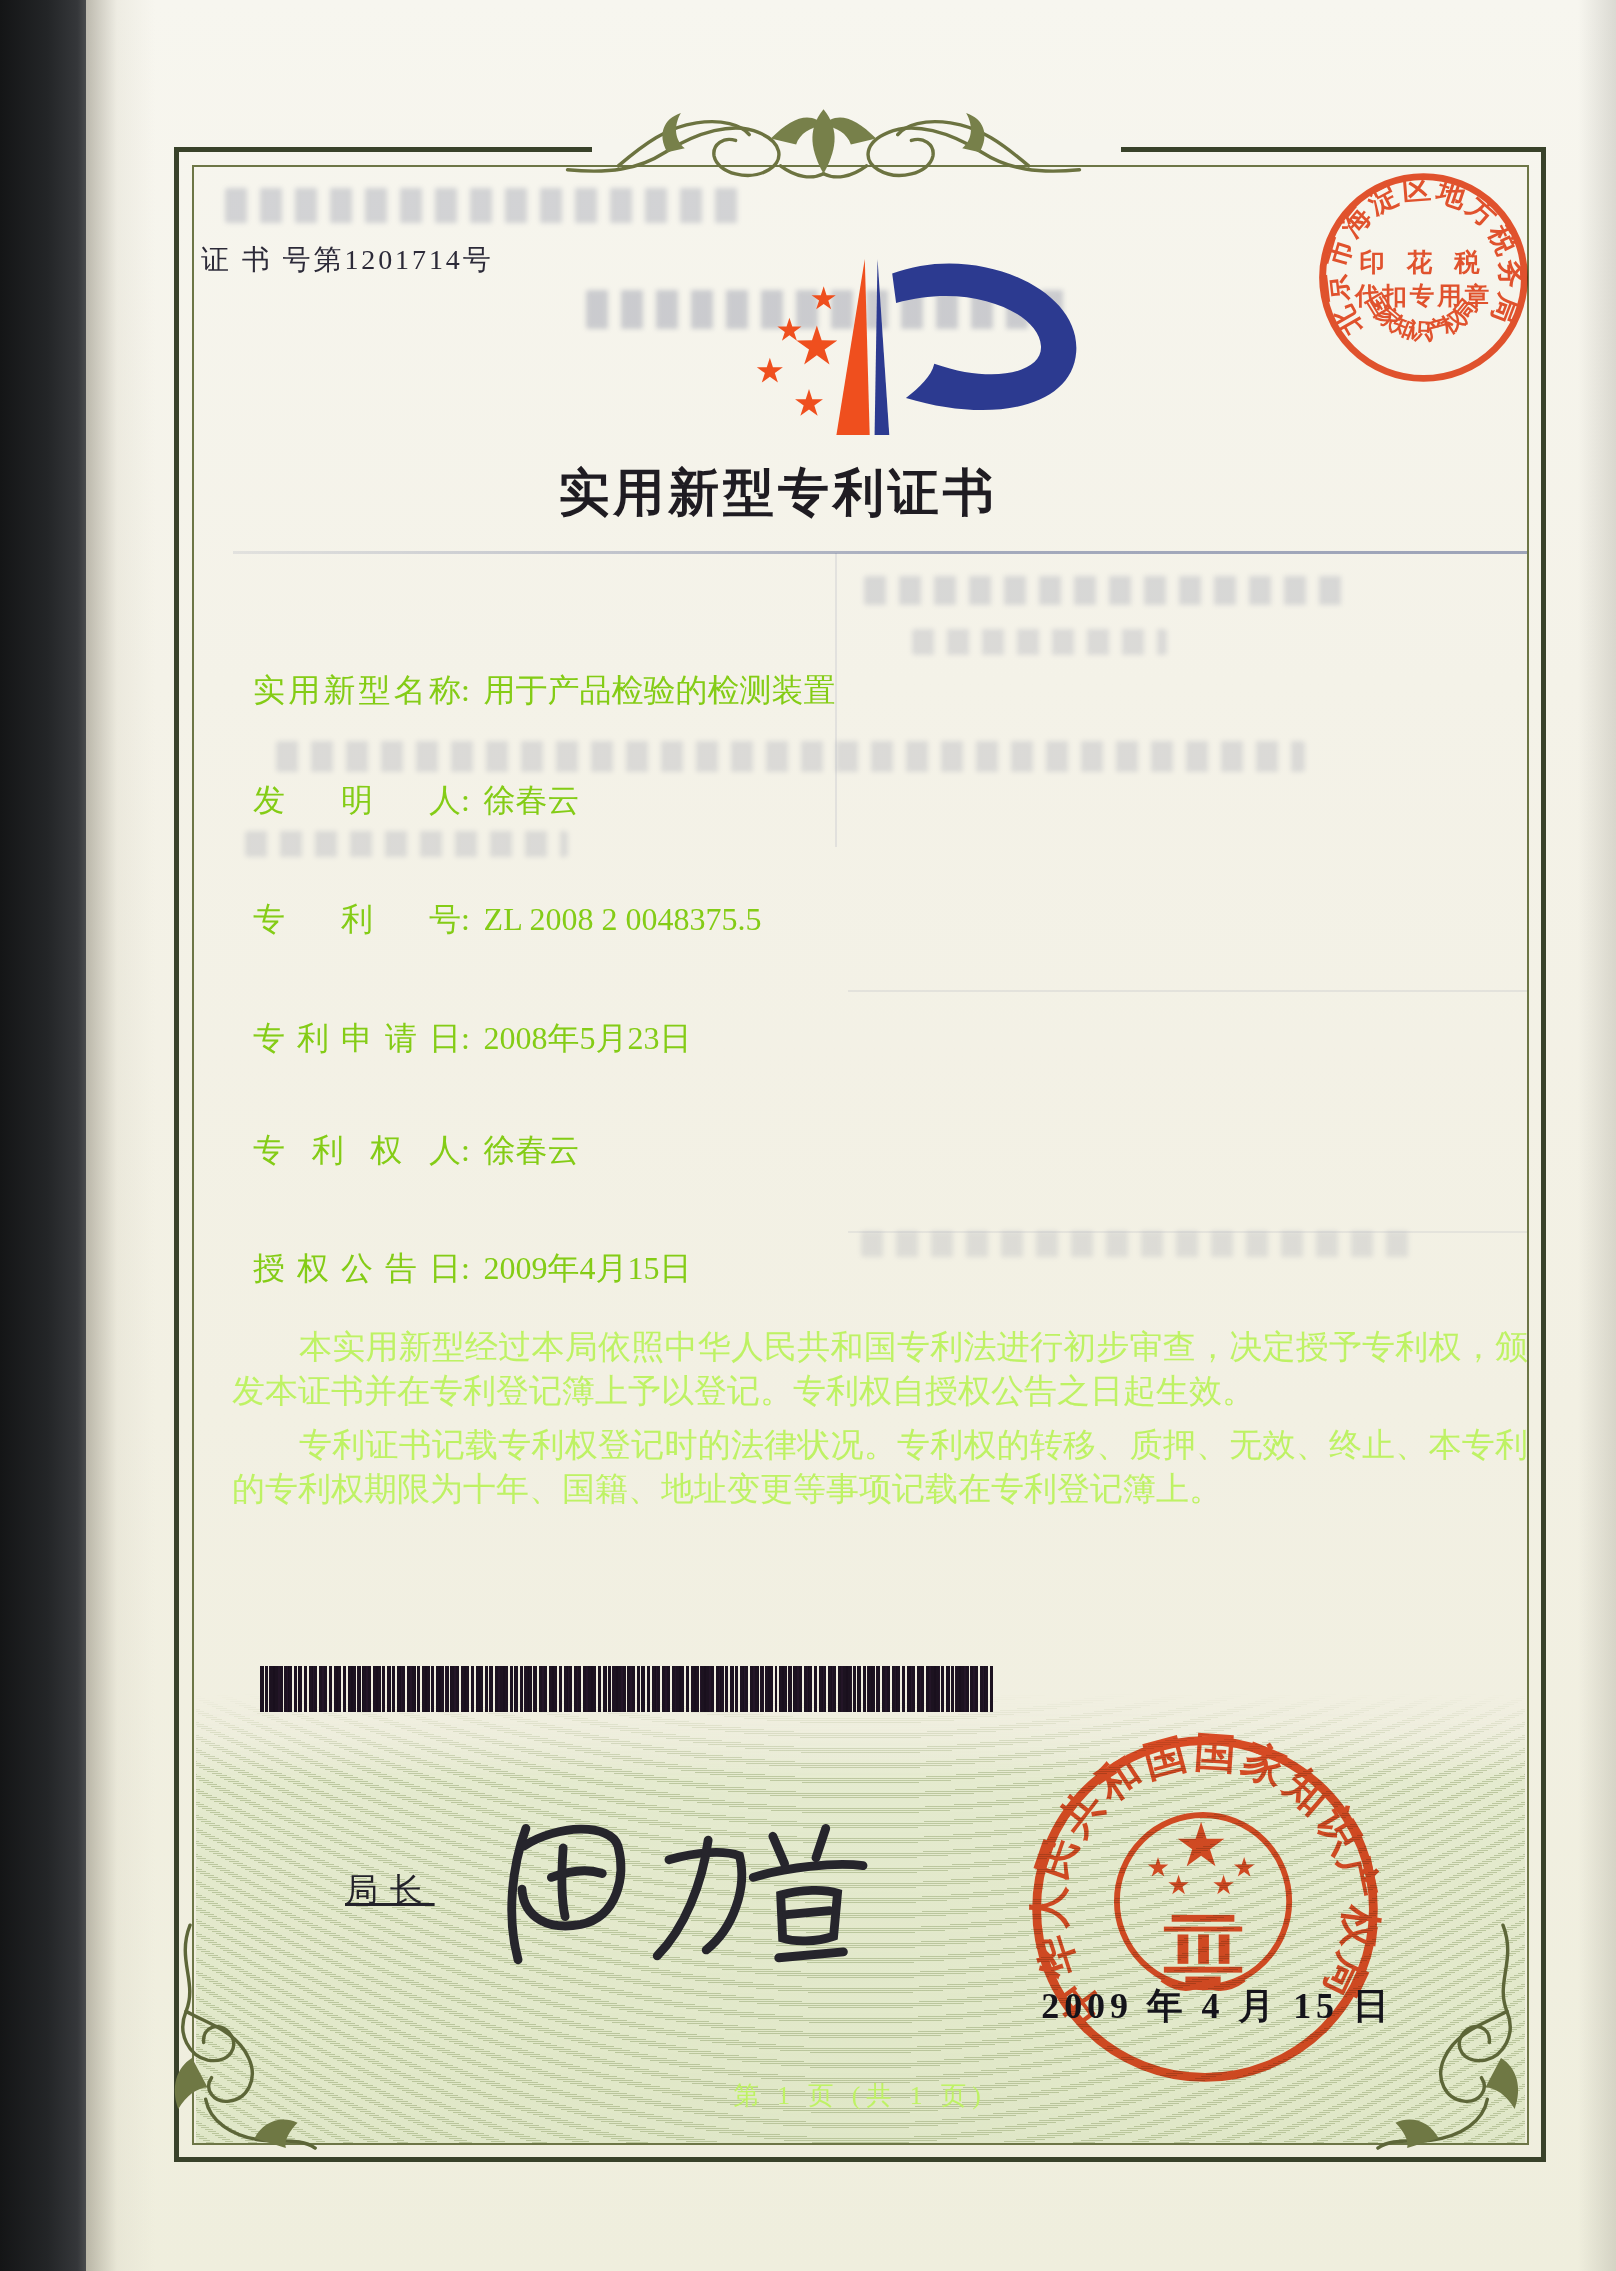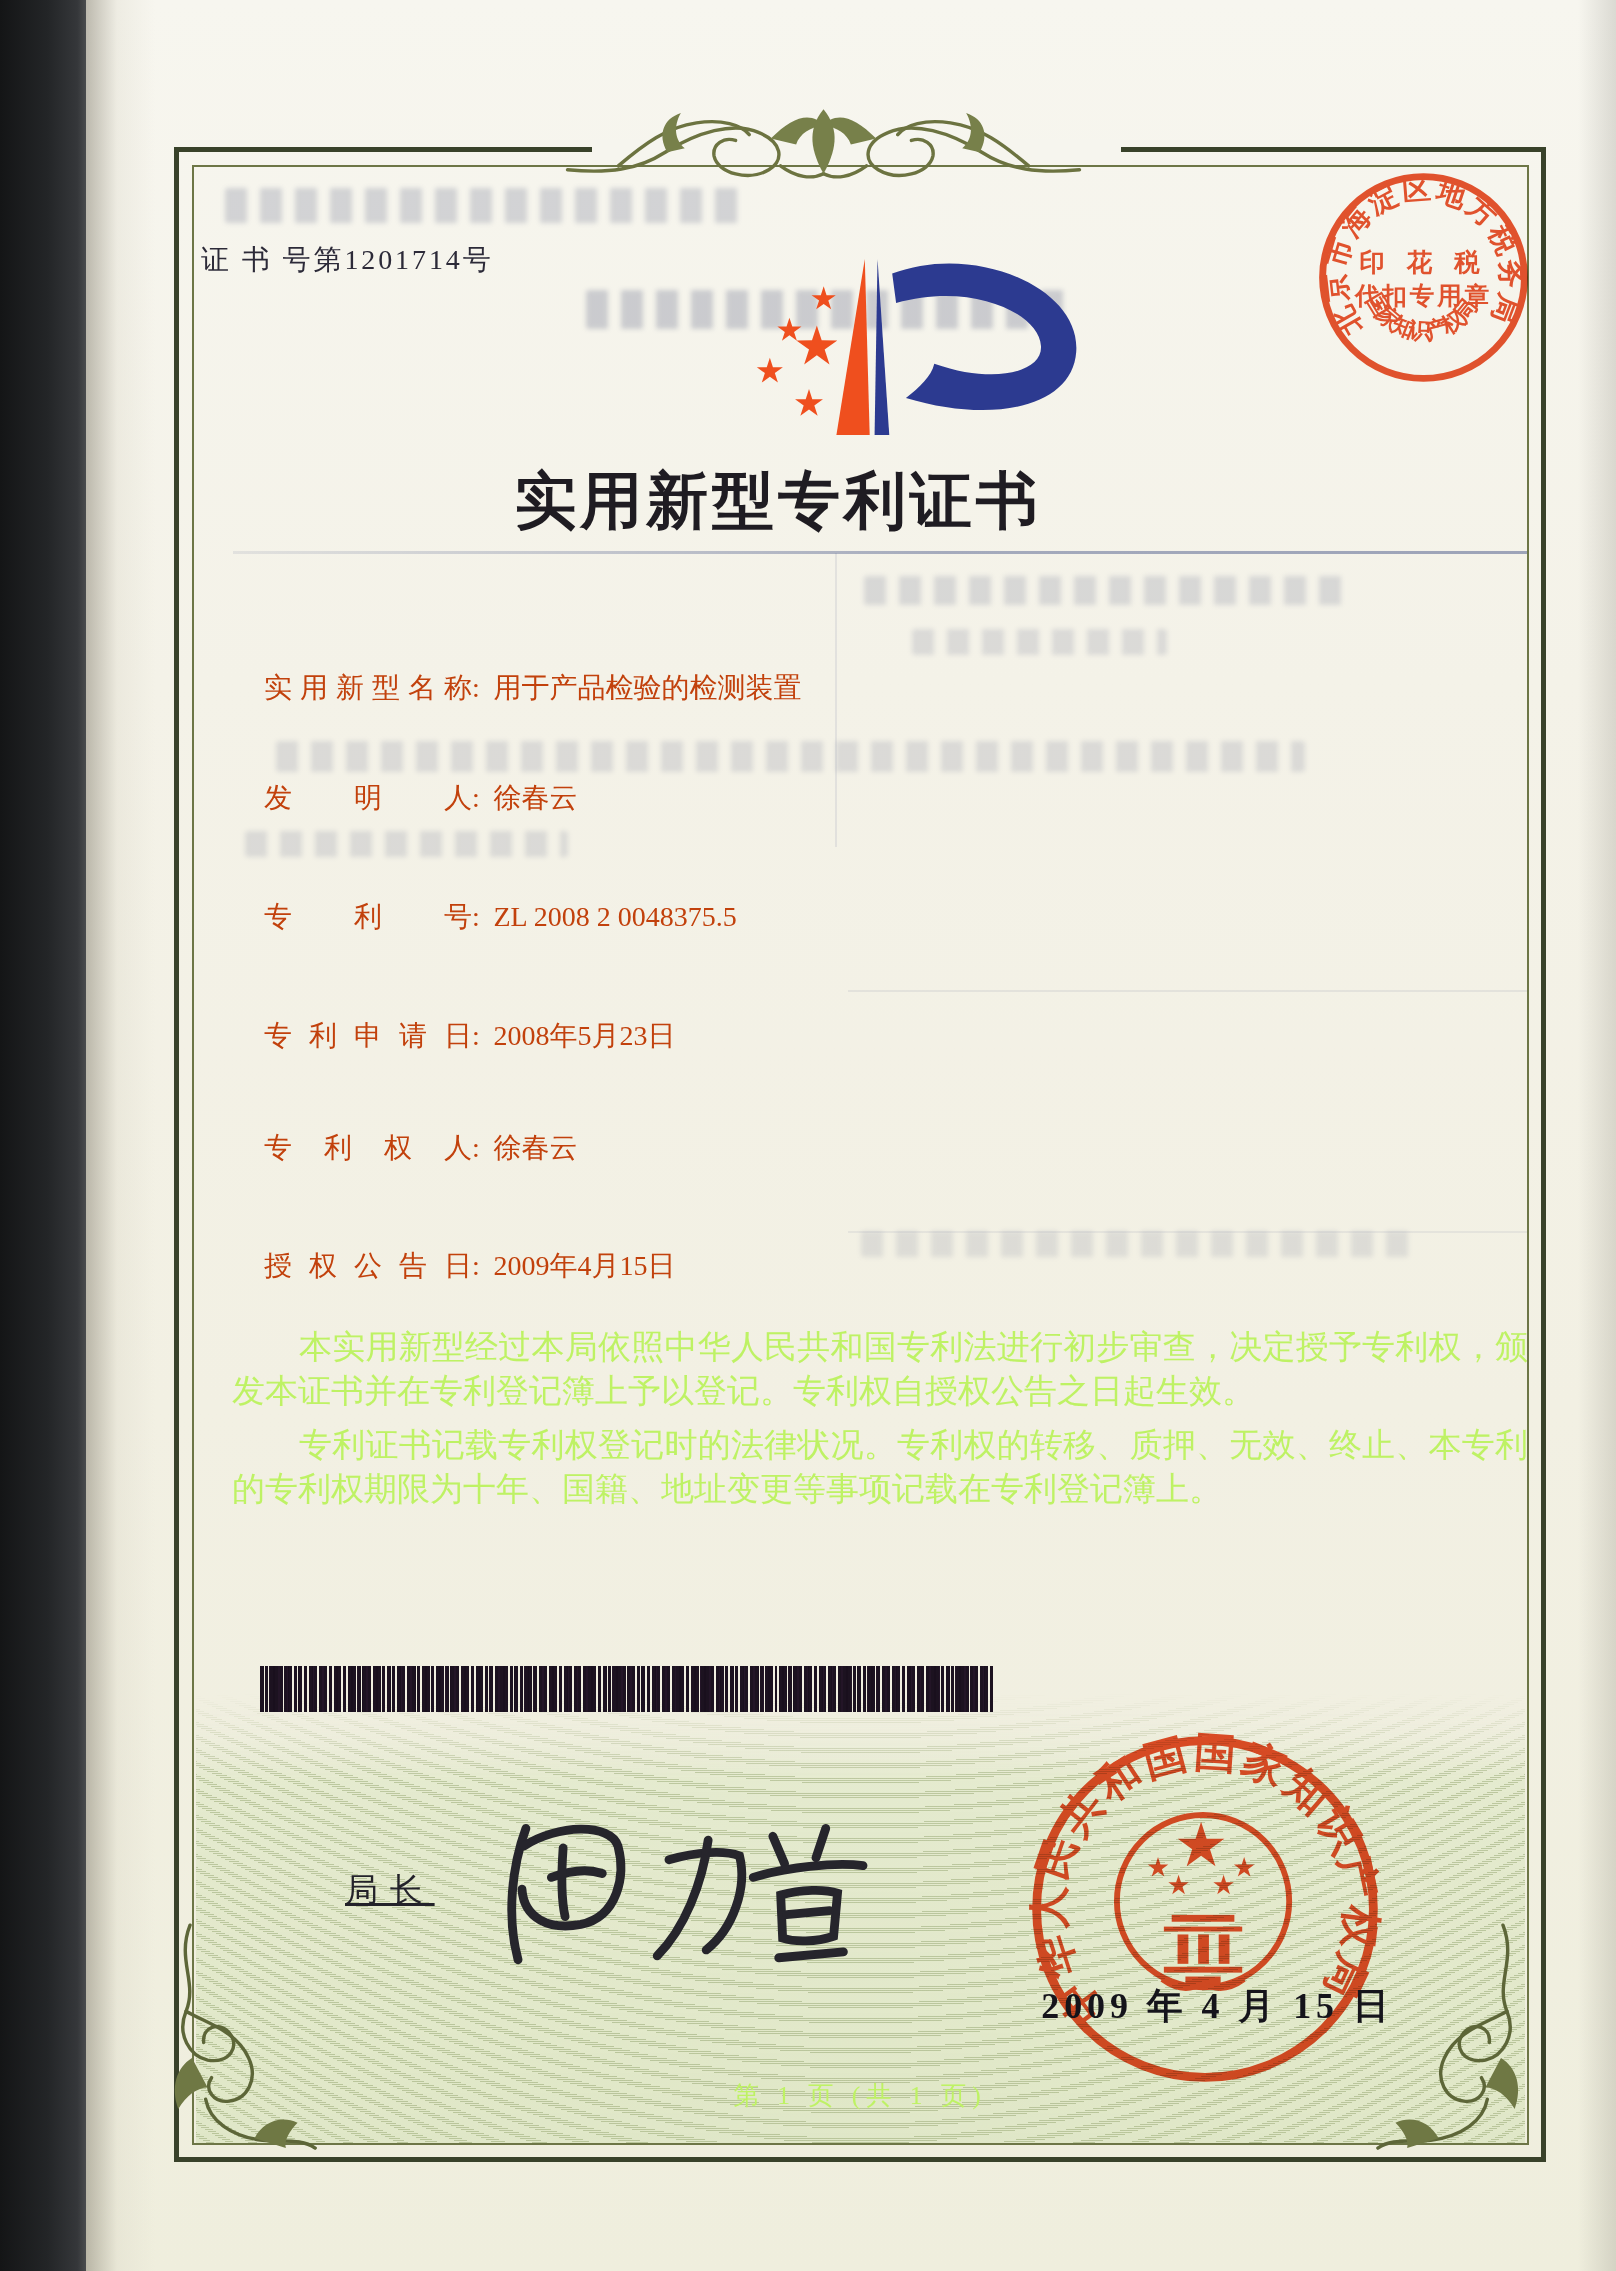--- a/index.html
+++ b/index.html
@@ -28,23 +28,23 @@
              rgba(110,132,68,.34) 0 1.4px, rgba(110,132,68,0) 1.4px 7.4px),
           linear-gradient(180deg, rgba(226,233,203,.0), rgba(226,233,203,.85) 88px, rgba(222,230,197,.92));
         -webkit-mask-image:linear-gradient(180deg,transparent,#000 83px);
         mask-image:linear-gradient(180deg,transparent,#000 83px);}
   
   .ghost{filter:blur(2.5px);opacity:.42;border-radius:2.9px;
         background:repeating-linear-gradient(90deg,rgba(104,110,140,.6) 0 21.6px,rgba(104,110,140,0) 21.6px 35px);}
   .gline{background:rgba(100,110,150,.28);}
   
   .cert-no{left:201px;top:241px;font-size:28px;letter-spacing:2.9px;color:#2c2a38;}
-  .title{left:174px;top:459px;width:1208px;text-align:center;font-size:62px;font-weight:700;
+  .title{left:174px;top:459px;width:1208px;text-align:center;font-size:51px;font-weight:700;
          letter-spacing:3.9px;color:#1f1c22;}
-  .field{left:264px;font-size:28px;color:#c2410c;white-space:nowrap;}
+  .field{left:253px;font-size:32px;color:#84cc16;white-space:nowrap;}
   .field .lab{display:inline-block;width:208px;text-align:justify;text-align-last:justify;}
   .field .col{margin-right:13.7px;}
   .body-text{left:232px;top:1325px;width:1296px;font-size:33px;line-height:44px;
          text-align:justify;color:#bef264;}
   .body-text p{margin:0 0 9.8px 0;text-indent:67px;}
   .director{left:345px;top:1868px;font-size:33px;letter-spacing:11.8px;color:#23222a;text-decoration:underline;}
   .seal-date{left:1041px;top:1982px;width:353px;text-align:center;font-size:36px;
          letter-spacing:4.9px;color:#15141b;font-weight:700;}
   .footer{left:174px;top:2078px;width:1372px;text-align:center;font-size:25.5px;
          letter-spacing:5.9px;color:#bef264;}

